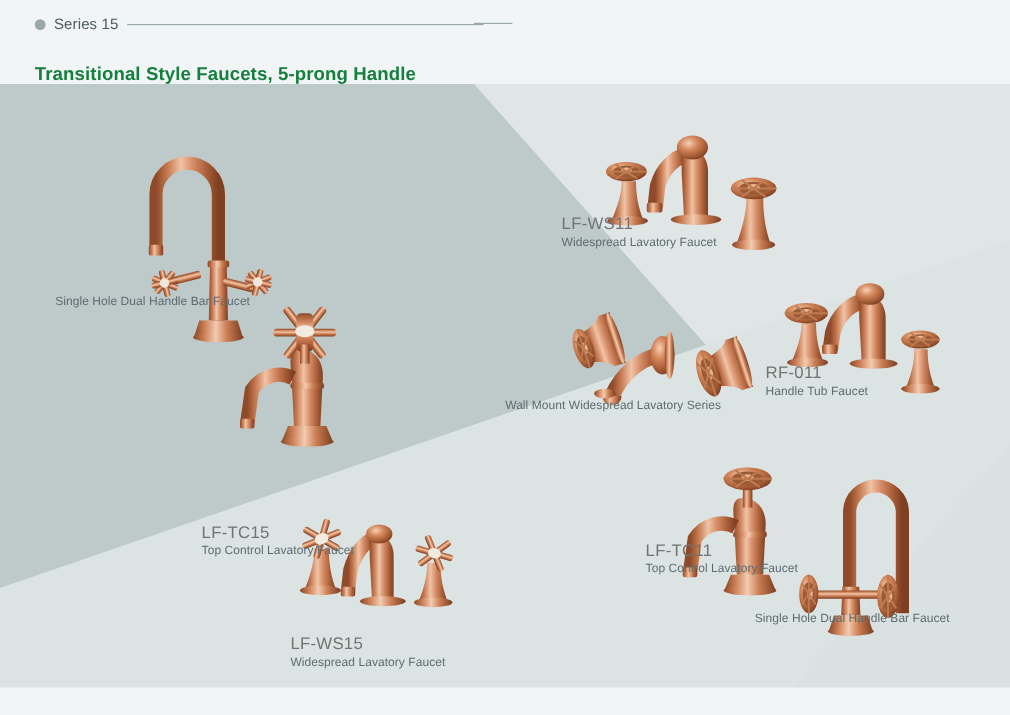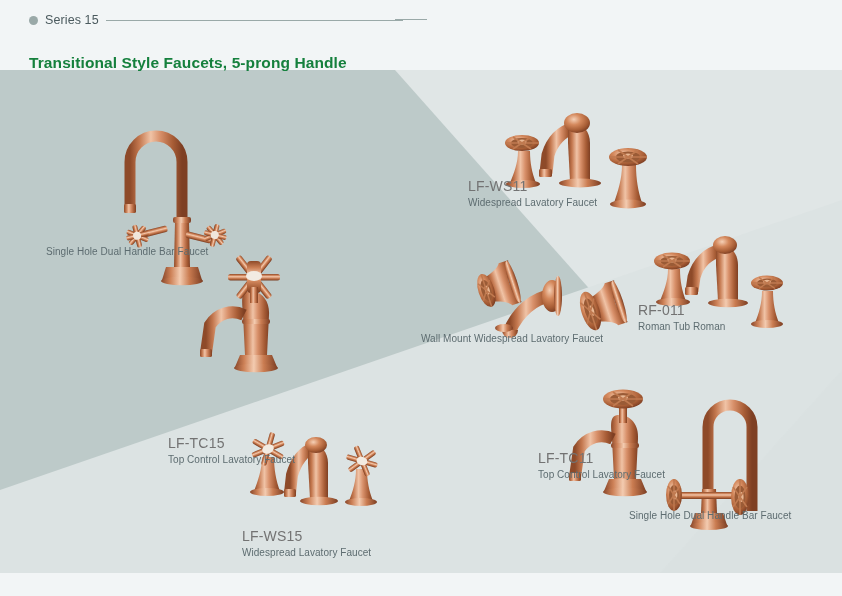--- a/index.html
+++ b/index.html
@@ -399,21 +399,21 @@
             <ellipse cx="0" cy="0" rx="9" ry="20" fill="url(#cuR)"></ellipse>
             <ellipse cx="0" cy="0" rx="5.5" ry="13" fill="#9a5b36"></ellipse>
             <ellipse cx="1" cy="0" rx="2.6" ry="5.4" fill="#e9b894"></ellipse>
             <path d="M0 -20 L0 20 M-7 -11 L7 11 M7 -11 L-7 11" stroke="#c07a50" stroke-width="1.6"></path>
           </g>
         </g>
       </svg>
     </div>
 
     <div class="label" style="left:421px; top:263px;">
-      <div class="desc">Wall Mount Widespread Lavatory Faucet</div>
+      <div class="desc">Wall Mount Widespread Lavatory Series</div>
     </div>
 
     <div class="product" style="left:650px; top:155px;">
       <svg width="140" height="100" viewBox="0 0 140 100">
 
         <g transform="translate(24,36)">
           <path d="M-6 8 C-6 20 -10 30 -14 40 L12 40 C8 30 6 20 6 8 Z" fill="url(#cuV)"></path>
           <ellipse cx="-1" cy="41" rx="17" ry="4" fill="url(#cuBase)"></ellipse>
           <g transform="translate(-2,0)">
             <ellipse cx="0" cy="0" rx="18" ry="8.5" fill="url(#cuR)"></ellipse>
@@ -439,21 +439,21 @@
             <ellipse cx="0" cy="0" rx="10" ry="4.5" fill="#9a5b36"></ellipse>
             <ellipse cx="0" cy="-1" rx="4" ry="2.2" fill="#e9b894"></ellipse>
             <path d="M-16 0 L16 0 M-8 -5.5 L8 5.5 M-8 5.5 L8 -5.5" stroke="#c07a50" stroke-width="1.5"></path>
           </g>
         </g>
       </svg>
     </div>
 
     <div class="label" style="left:638px; top:232px;">
       <div class="code">RF-011</div>
-      <div class="desc">Roman Tub Roman</div>
+      <div class="desc">Handle Tub Faucet</div>
     </div>
 
     <div class="product" style="left:565px; top:305px;">
       <svg width="110" height="120" viewBox="0 0 110 120">
         <path d="M54 40 C66 40 74 50 73 64 L71 104 L49 104 L47 64 C46 50 44 40 54 40 Z" fill="url(#cuV)"></path>
         <rect x="46" y="68" width="28" height="5" rx="2" fill="url(#cuBase)"></rect>
         <path d="M48 64 C36 58 22 62 14 74 L10 102" fill="none" stroke="url(#cuV)" stroke-width="12"></path>
         <rect x="4" y="98" width="12" height="8" rx="1.6" fill="url(#cuV)"></rect>
         <path d="M44 104 L76 104 L81 116 L39 116 Z" fill="url(#cuBase)"></path>
         <ellipse cx="60" cy="117" rx="22" ry="4.2" fill="url(#cuBase)"></ellipse>

